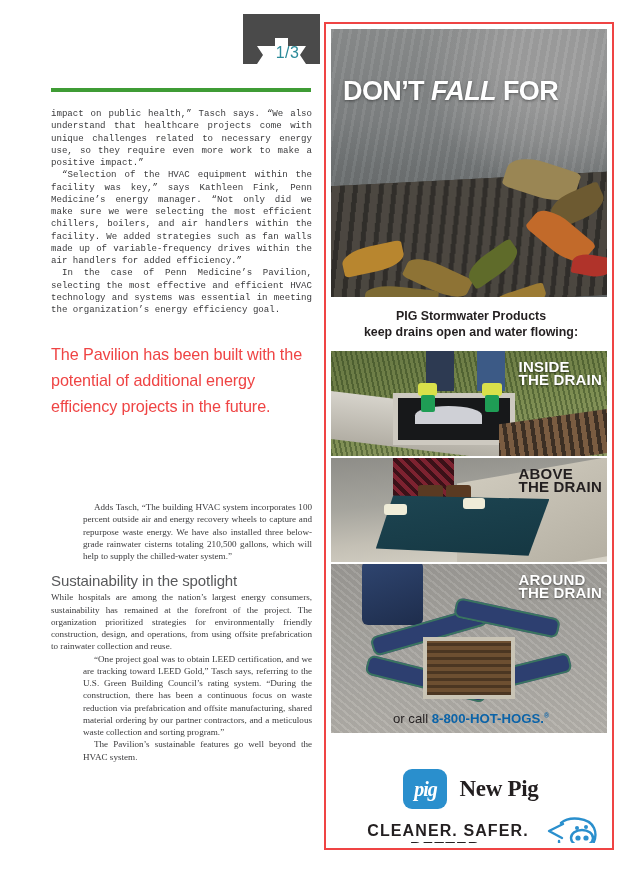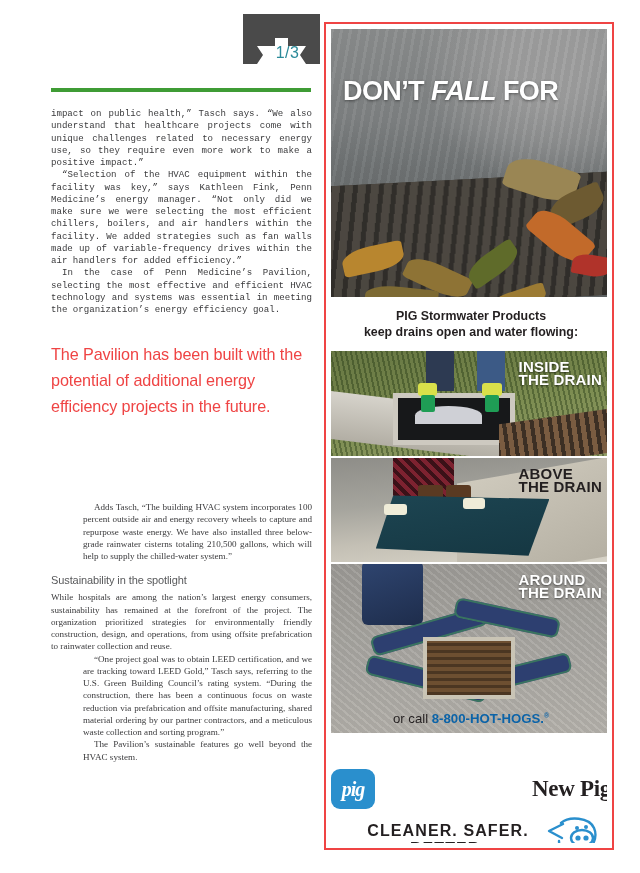--- a/index.html
+++ b/index.html
@@ -39,21 +39,21 @@
 
   .body-col2{
     position:absolute;left:0;top:501px;width:261px;
     font-size:9.1px;line-height:12.25px;color:#3a3a3c;
     text-align:justify;
   }
   .body-col2 p{margin:0;}
   .body-col2 p.indent{text-indent:11px;margin-left:32px;}
   .subhead{
     font-family:"Liberation Sans",sans-serif;
-    font-size:11px;line-height:17px;color:#58595b;
+    font-size:15px;line-height:17px;color:#58595b;
     margin:10px 0 2px 0 !important;
     text-align:left;letter-spacing:-0.1px;
   }
 
   
   .page-tab{
     position:absolute;left:243px;top:14px;width:77px;height:50px;
     background:#4a4a4a;
   }
   .tab-badge{
@@ -177,21 +177,21 @@
     text-align:center;
     font-family:"Liberation Sans",sans-serif;
     font-size:13.2px;line-height:18px;color:#231f20;
   }
   .cta b{color:#0b63a8;}
   .cta .sup{font-size:7px;vertical-align:super;}
 
   
   .logo-row{
     position:absolute;left:0;top:740px;width:280px;
-    display:flex;justify-content:space-between;align-items:center;gap:12px;
+    display:flex;justify-content:center;align-items:center;gap:12px;
   }
   .logo-mark{
     width:44px;height:40px;border-radius:9px;background:#2a8fcd;
     display:flex;align-items:center;justify-content:center;
     font-family:"Liberation Serif",serif;font-weight:bold;font-style:italic;
     color:#fff;font-size:20px;letter-spacing:-1px;
   }
   .logo-word{
     font-family:"Liberation Serif",serif;font-weight:bold;
     font-size:23px;color:#231f20;letter-spacing:-0.3px;

